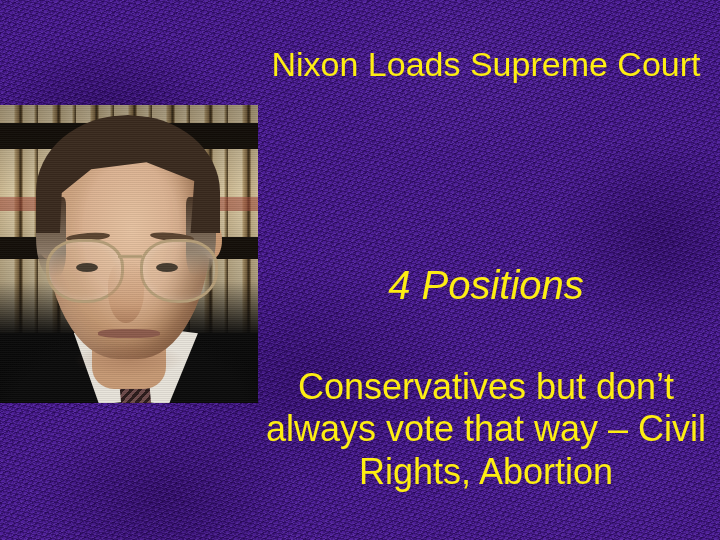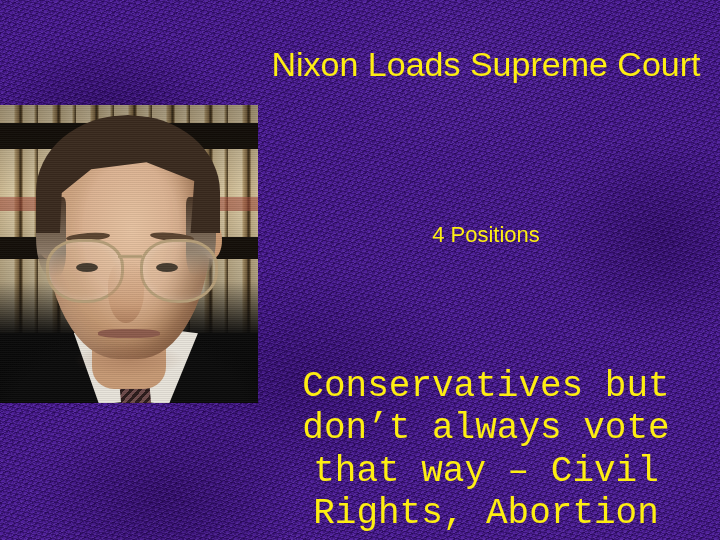--- a/index.html
+++ b/index.html
@@ -247,22 +247,22 @@
   .textcol {
     position: absolute;
     left: 252px;
     width: 468px;
     text-align: center;
     color: #fdee12;
     line-height: 1.18;
     white-space: pre-line;
   }
   #title-block   { top: 44px;  font-size: 34px; }
-  #middle-block  { top: 196px; font-size: 22px; }
-  #bottom-block  { top: 366px; font-size: 36px; font-family: Liberation Mono, monospace; }
+  #middle-block  { top: 215px; font-size: 40px; font-style: italic; }
+  #bottom-block  { top: 366px; font-size: 36px; }
 </style>
 </head>
 <body>
 
 <div id="slide">
 
   <div id="slide-bg"></div>
 
   <div id="photo">
     <div class="shelf">

